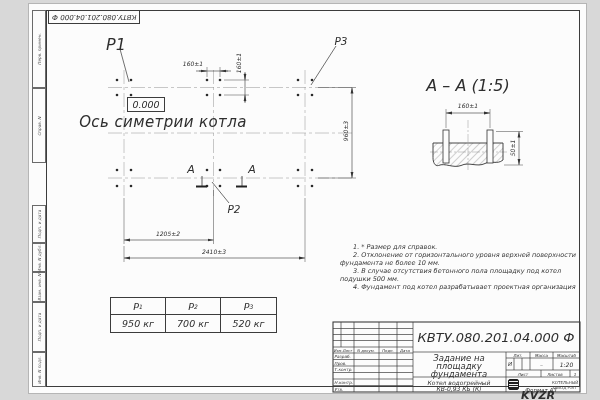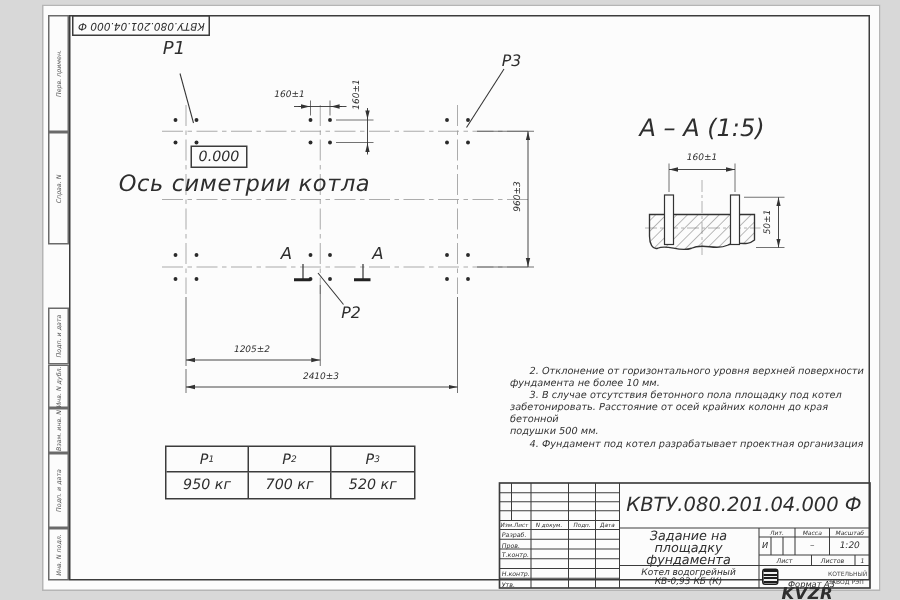--- a/index.html
+++ b/index.html
@@ -193,44 +193,44 @@
         <line x1="333" y1="372.5" x2="413" y2="372.5"></line>
       <line x1="333" y1="379" x2="413" y2="379"></line>
         <line x1="333" y1="385.5" x2="413" y2="385.5"></line>
       <line x1="413" y1="352" x2="580" y2="352"></line>
         <line x1="413" y1="377" x2="580" y2="377"></line>
       <line x1="506" y1="358" x2="580" y2="358"></line>
         <line x1="506" y1="370" x2="580" y2="370"></line>
     </g>
   </svg>
 
-  <span class="pt" style="left:116px;top:32px;font-size:12px;">P1</span>
+  <span class="pt" style="left:116px;top:44px;font-size:16px;">P1</span>
   <span class="pt" style="left:341px;top:41px;font-size:10.5px;">P3</span>
   <span class="pt" style="left:234px;top:209px;font-size:10.5px;">P2</span>
   <span class="pt" style="left:193px;top:63px;font-size:6px;">160±1</span>
   <span class="pt90" style="left:238px;top:63px;font-size:6px;">160±1</span>
   <span class="pt90" style="left:345px;top:131px;font-size:6px;">960±3</span>
   <span class="pt" style="left:168px;top:233px;font-size:6px;">1205±2</span>
   <span class="pt" style="left:214px;top:251px;font-size:6px;">2410±3</span>
   <div id="levelbox" class="abs">
     <span>0.000</span>
   </div>
   <span class="pt" style="left:163px;top:122px;font-size:15px;letter-spacing:0.4px;">Ось симетрии котла</span>
   <span class="pt" style="left:191px;top:169px;font-size:11px;">А</span>
   <span class="pt" style="left:252px;top:169px;font-size:11px;">А</span>
 
   <span class="pt" style="left:468px;top:85px;font-size:16px;">А – А (1:5)</span>
   <span class="pt" style="left:468px;top:105px;font-size:6px;">160±1</span>
   <span class="pt90" style="left:512px;top:148px;font-size:6px;">50±1</span>
 
   <div id="notes" class="abs">
+    <div class="ind">1. * Размер для справок.</div>
     <div class="ind">2. Отклонение от горизонтального уровня верхней поверхности</div>
     <div>фундамента не более 10 мм.</div>
     <div class="ind">3. В случае отсутствия бетонного пола площадку под котел</div>
-    <div>забетонировать. Расстояние от осей крайних колонн до края бетонной</div>
     <div>подушки 500 мм.</div>
     <div class="ind">4. Фундамент под котел разрабатывает проектная организация</div>
   </div>
 
   <div id="loadtable" class="abs">
     <div class="cell">
         <span>P</span>
         <sub>1</sub>
       </div>
     <div class="cell">

